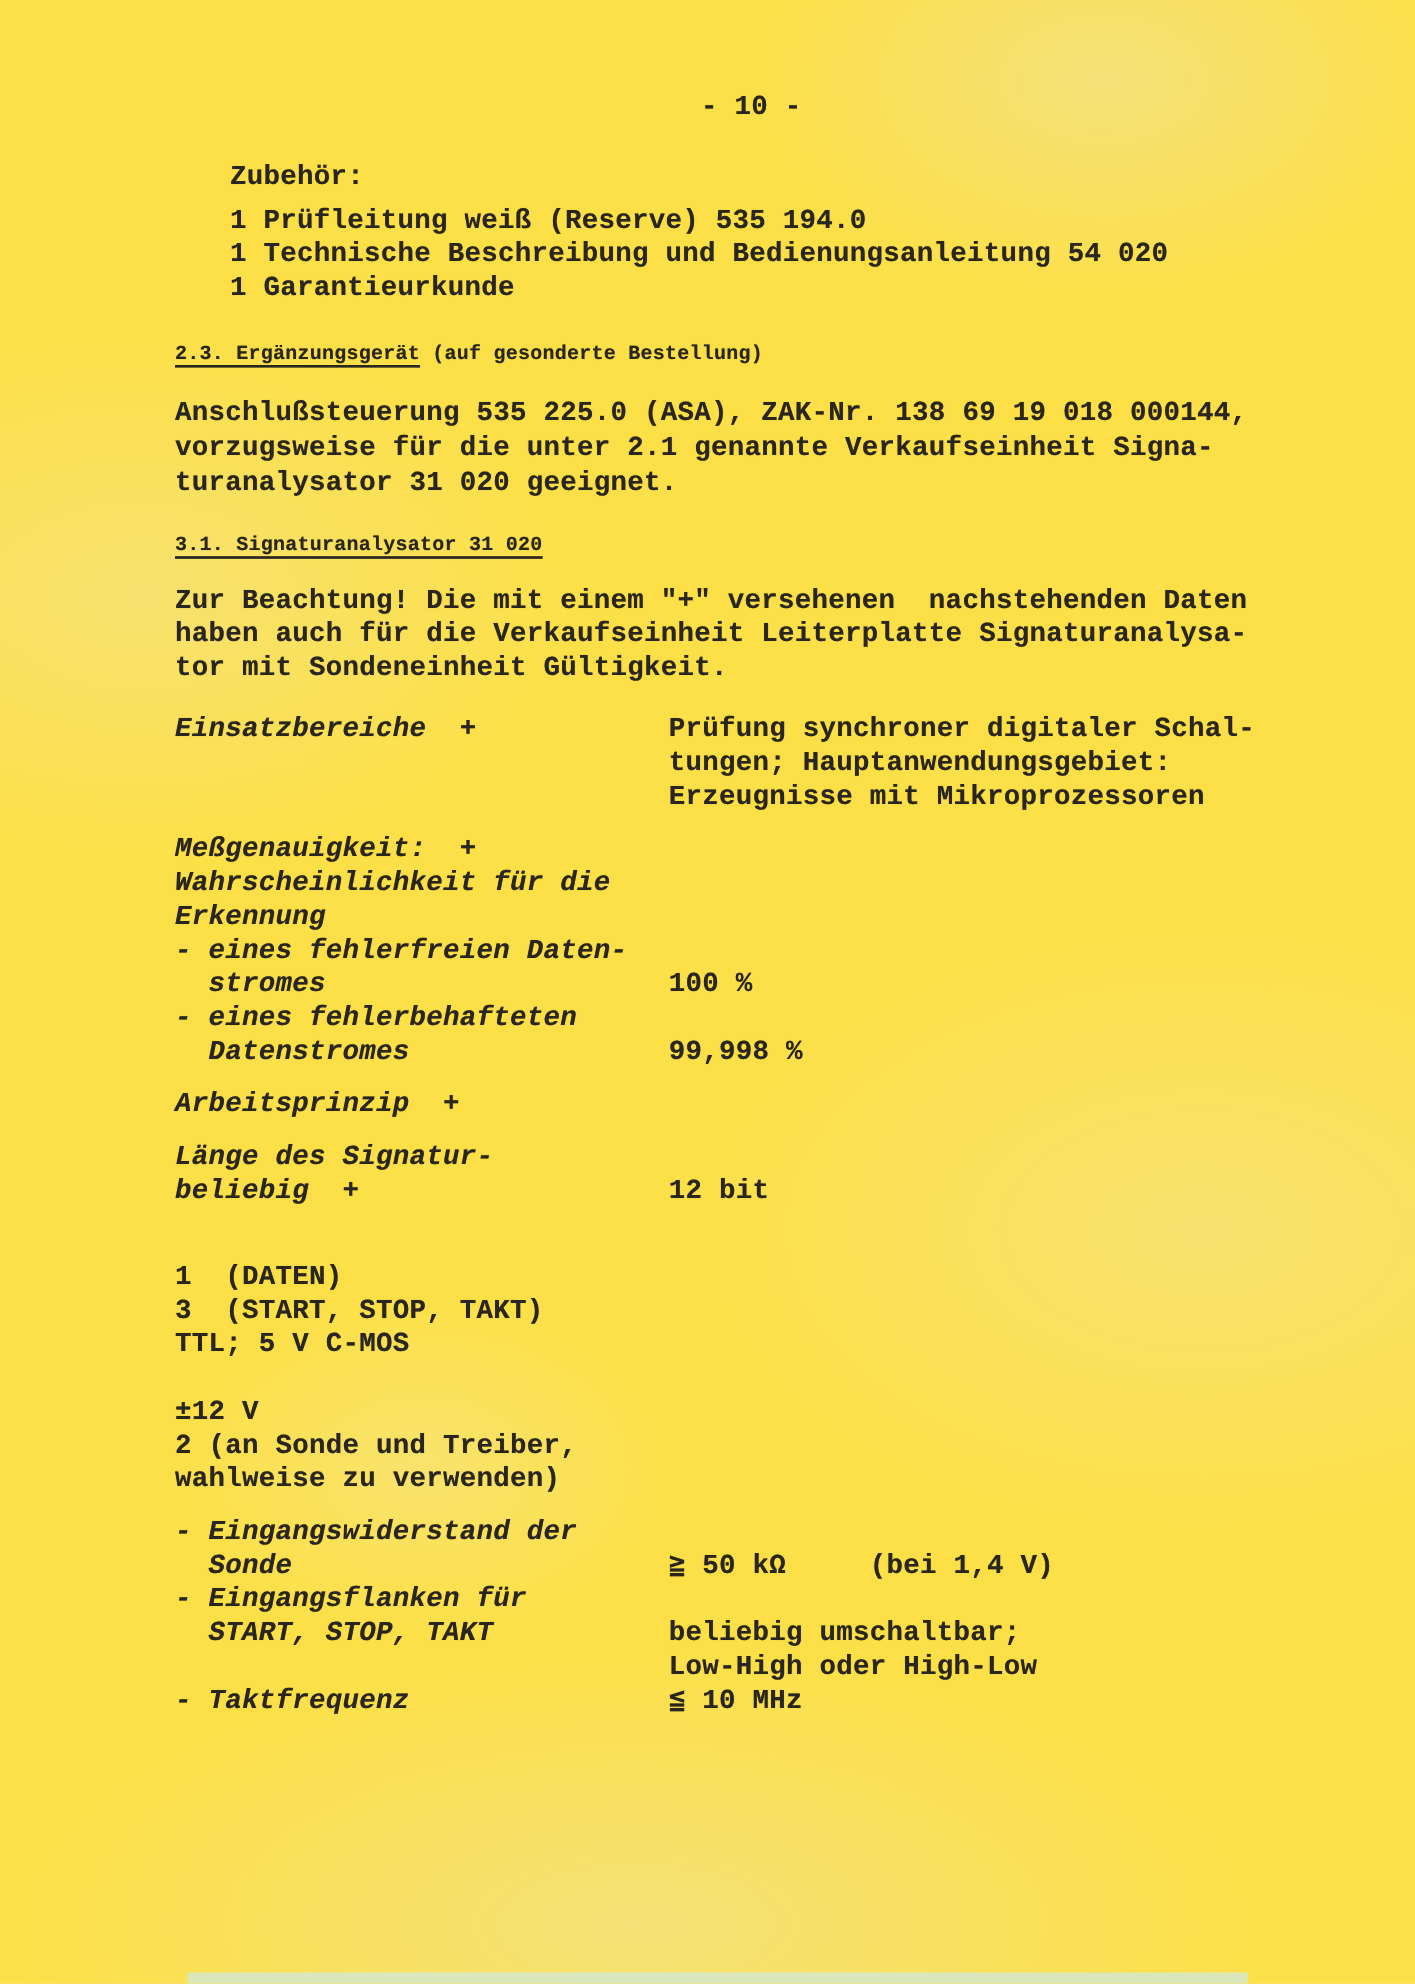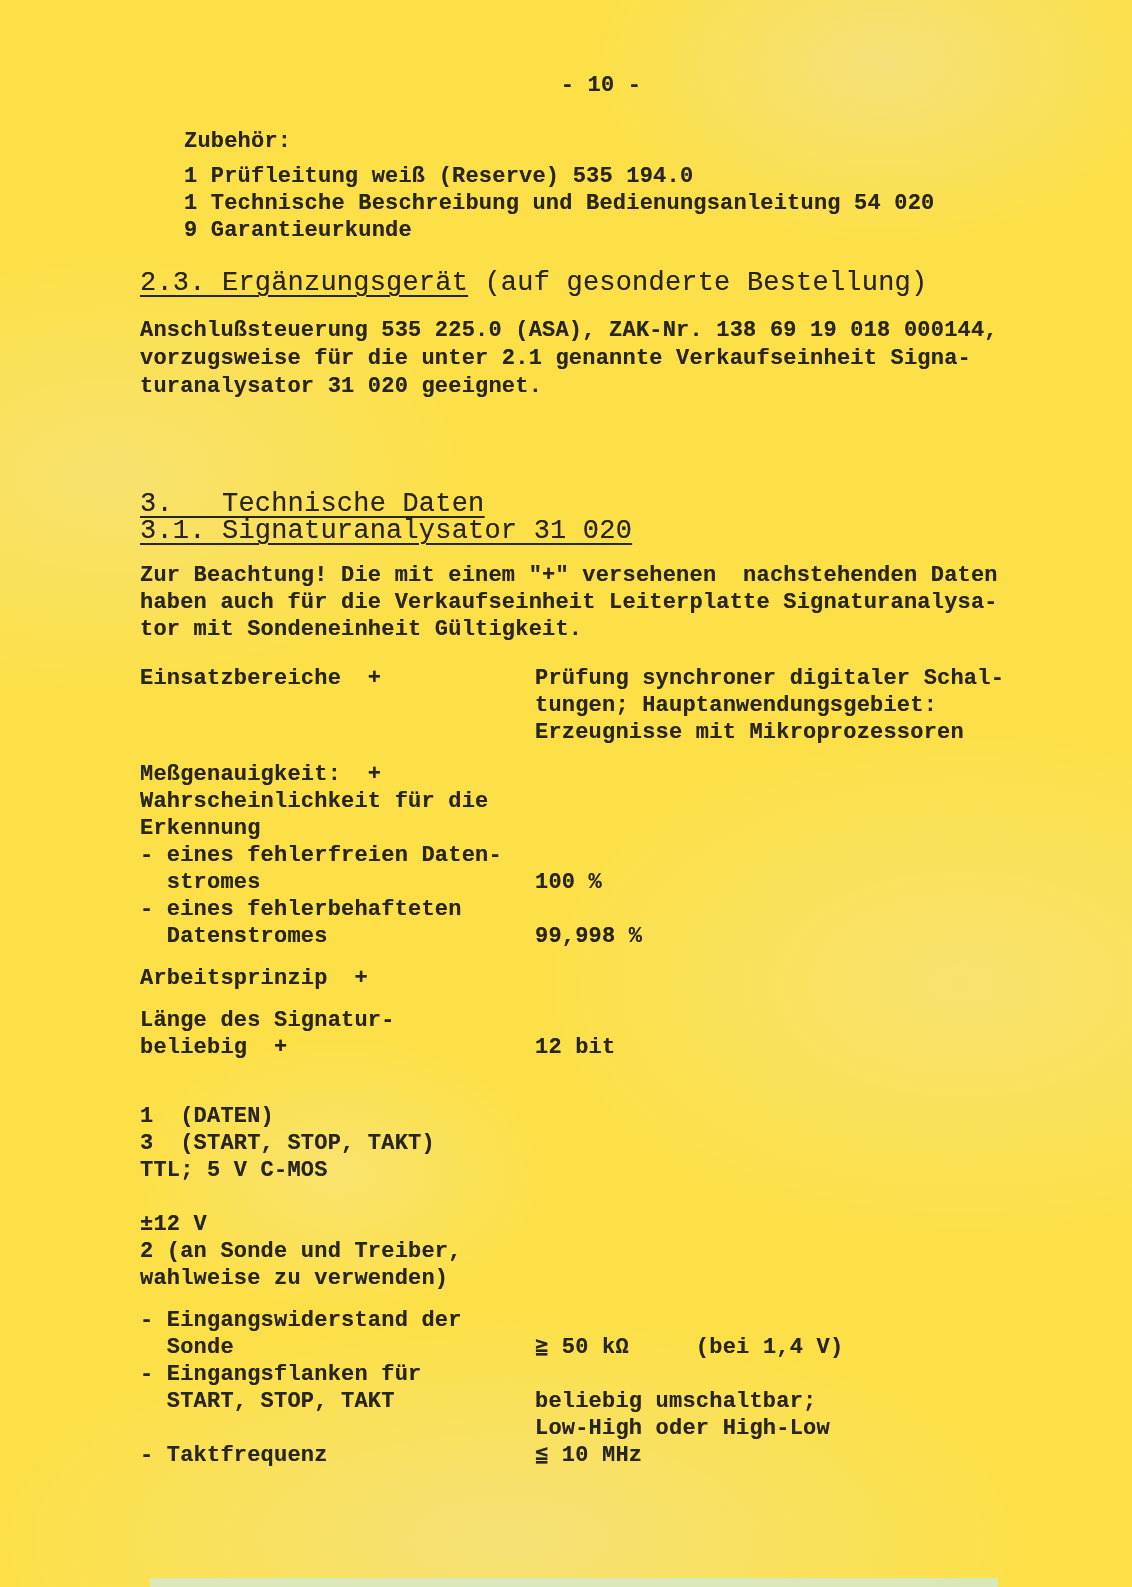--- a/index.html
+++ b/index.html
@@ -37,35 +37,35 @@
   }
   .page-number {
     text-align:center;
     line-height:27px;
   }
   .accessories { margin-top:29px; margin-left:44px; }
   .acc-title   { line-height:27px; margin-bottom:8px; }
   .acc-list    { list-style:none; margin:0; padding:0; }
   .acc-list li { line-height:27px; white-space:pre; }
 
-  .heading { line-height:27px; white-space:pre; font-size:27px; font-weight:400; margin:0; }
+  .heading { line-height:27px; white-space:pre; font-size:16px; font-weight:700; margin:0; }
   .u {
     text-decoration:underline;
     text-decoration-thickness:2px;
     text-underline-offset:5px;
   }
   .h23  { margin-top:26px; }
   .para { margin-top:20px; line-height:28px; white-space:pre; }
   .h3   { margin-top:90px; }
   .h31  { }
   .note { margin-top:17px; line-height:27px; white-space:pre; }
 
   .spec { margin-top:18px; }
   .spec-row   { display:flex; align-items:flex-start; margin-bottom:15px; }
-  .spec-label { width:395px; flex:0 0 395px; white-space:pre; line-height:27px; }
+  .spec-label { width:395px; flex:0 0 395px; white-space:pre; line-height:27px;font-style:italic; }
   .spec-value { white-space:pre; line-height:27px; }
 
   .scan-strip {
     position:absolute;
     left:150px; bottom:0;
     width:848px; height:9px;
     background:#d6e9c5;
     opacity:0.9;
   }
 </style>
@@ -75,31 +75,30 @@
 <div class="page">
   <div class="content">
 
     <div class="page-number">- 10 -</div>
 
     <section class="accessories">
       <div class="acc-title">Zubehör:</div>
       <ul class="acc-list">
           <li>1 Prüfleitung weiß (Reserve) 535 194.0</li>
           <li>1 Technische Beschreibung und Bedienungsanleitung 54 020</li>
-          <li>9 Garantieurkunde</li>
+          <li>1 Garantieurkunde</li>
         </ul>
     </section>
 
     <h2 class="heading h23"><span class="u">2.3. Ergänzungsgerät</span><span> (auf gesonderte Bestellung)</span></h2>
 
     <p class="para">Anschlußsteuerung 535 225.0 (ASA), ZAK-Nr. 138 69 19 018 000144,
 vorzugsweise für die unter 2.1 genannte Verkaufseinheit Signa-
 turanalysator 31 020 geeignet.</p>
 
-    <h2 class="heading h3"><span class="u">3.   Technische Daten</span></h2>
 
     <h2 class="heading h31"><span class="u">3.1. Signaturanalysator 31 020</span></h2>
 
     <p class="note">Zur Beachtung! Die mit einem "+" versehenen  nachstehenden Daten
 haben auch für die Verkaufseinheit Leiterplatte Signaturanalysa-
 tor mit Sondeneinheit Gültigkeit.</p>
 
     <div class="spec">
         <div class="spec-row">
           <div class="spec-label">Einsatzbereiche  +</div>

